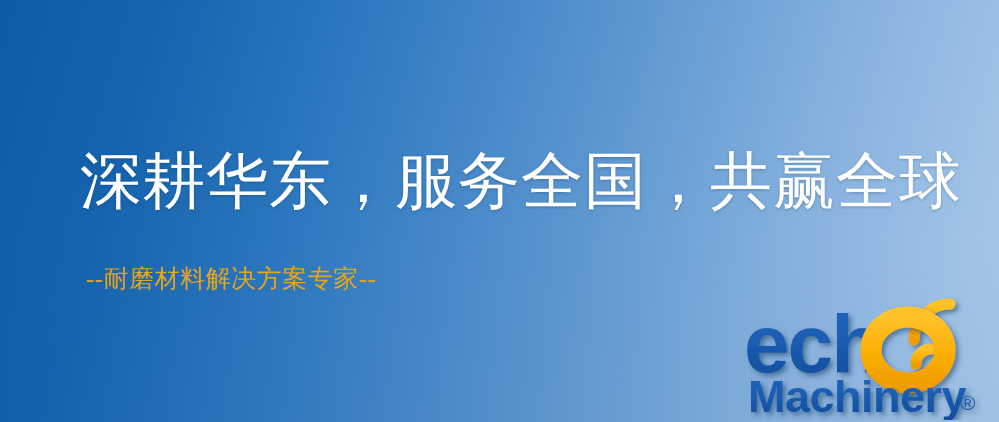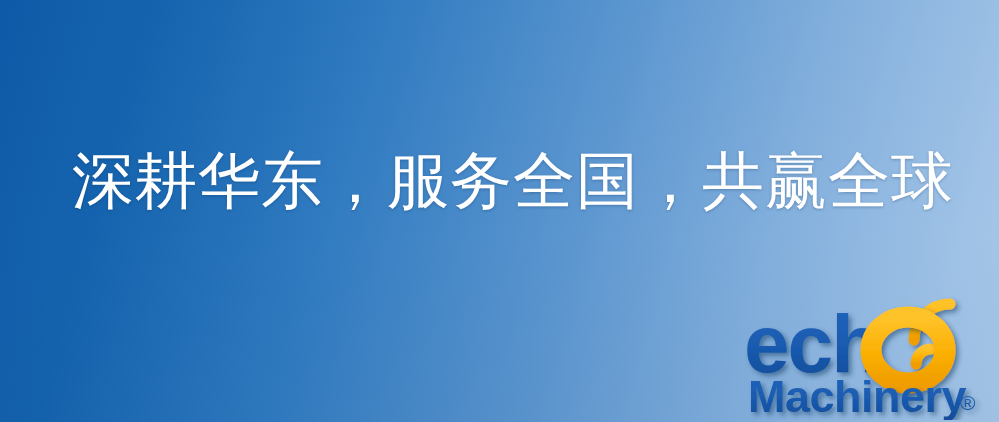--- a/index.html
+++ b/index.html
@@ -31,21 +31,21 @@
     inset: 0;
     pointer-events: none;
     background: linear-gradient(180deg,
       rgba(0,0,0,0.00) 0%,
       rgba(0,0,0,0.00) 55%,
       rgba(8,60,120,0.055) 100%);
   }
 
   .headline {
     position: absolute;
-    left: 72px;
+    left: 80px;
     top: 150px;
     font-family: "Liberation Serif", serif;
     font-size: 62px;
     line-height: 1;
     letter-spacing: 1px;
     color: #ffffff;
     white-space: nowrap;
     text-shadow: 0 1px 3px rgba(10,45,90,0.30);
     z-index: 3;
   }
@@ -74,20 +74,21 @@
   }
   .logo svg { display: block; }
 </style>
 </head>
 <body>
 
 <div id="banner">
 
   <div class="headline">深耕华东，服务全国，共赢全球</div>
 
+  <div class="subtitle">--耐磨材料解决方案专家--</div>
 
   <div class="logo">
     <svg width="250" height="124" viewBox="0 0 250 124" xmlns="http://www.w3.org/2000/svg">
       <defs>
         <filter id="ds" x="-25%" y="-25%" width="160%" height="170%">
           <feDropShadow dx="3" dy="3" stdDeviation="2.6" flood-color="#0c2c52" flood-opacity="0.46"></feDropShadow>
         </filter>
         <linearGradient id="blueGrad" x1="0" y1="0" x2="0" y2="1">
           <stop offset="0%" stop-color="#2266bd"></stop>
           <stop offset="52%" stop-color="#1a5bb0"></stop>

